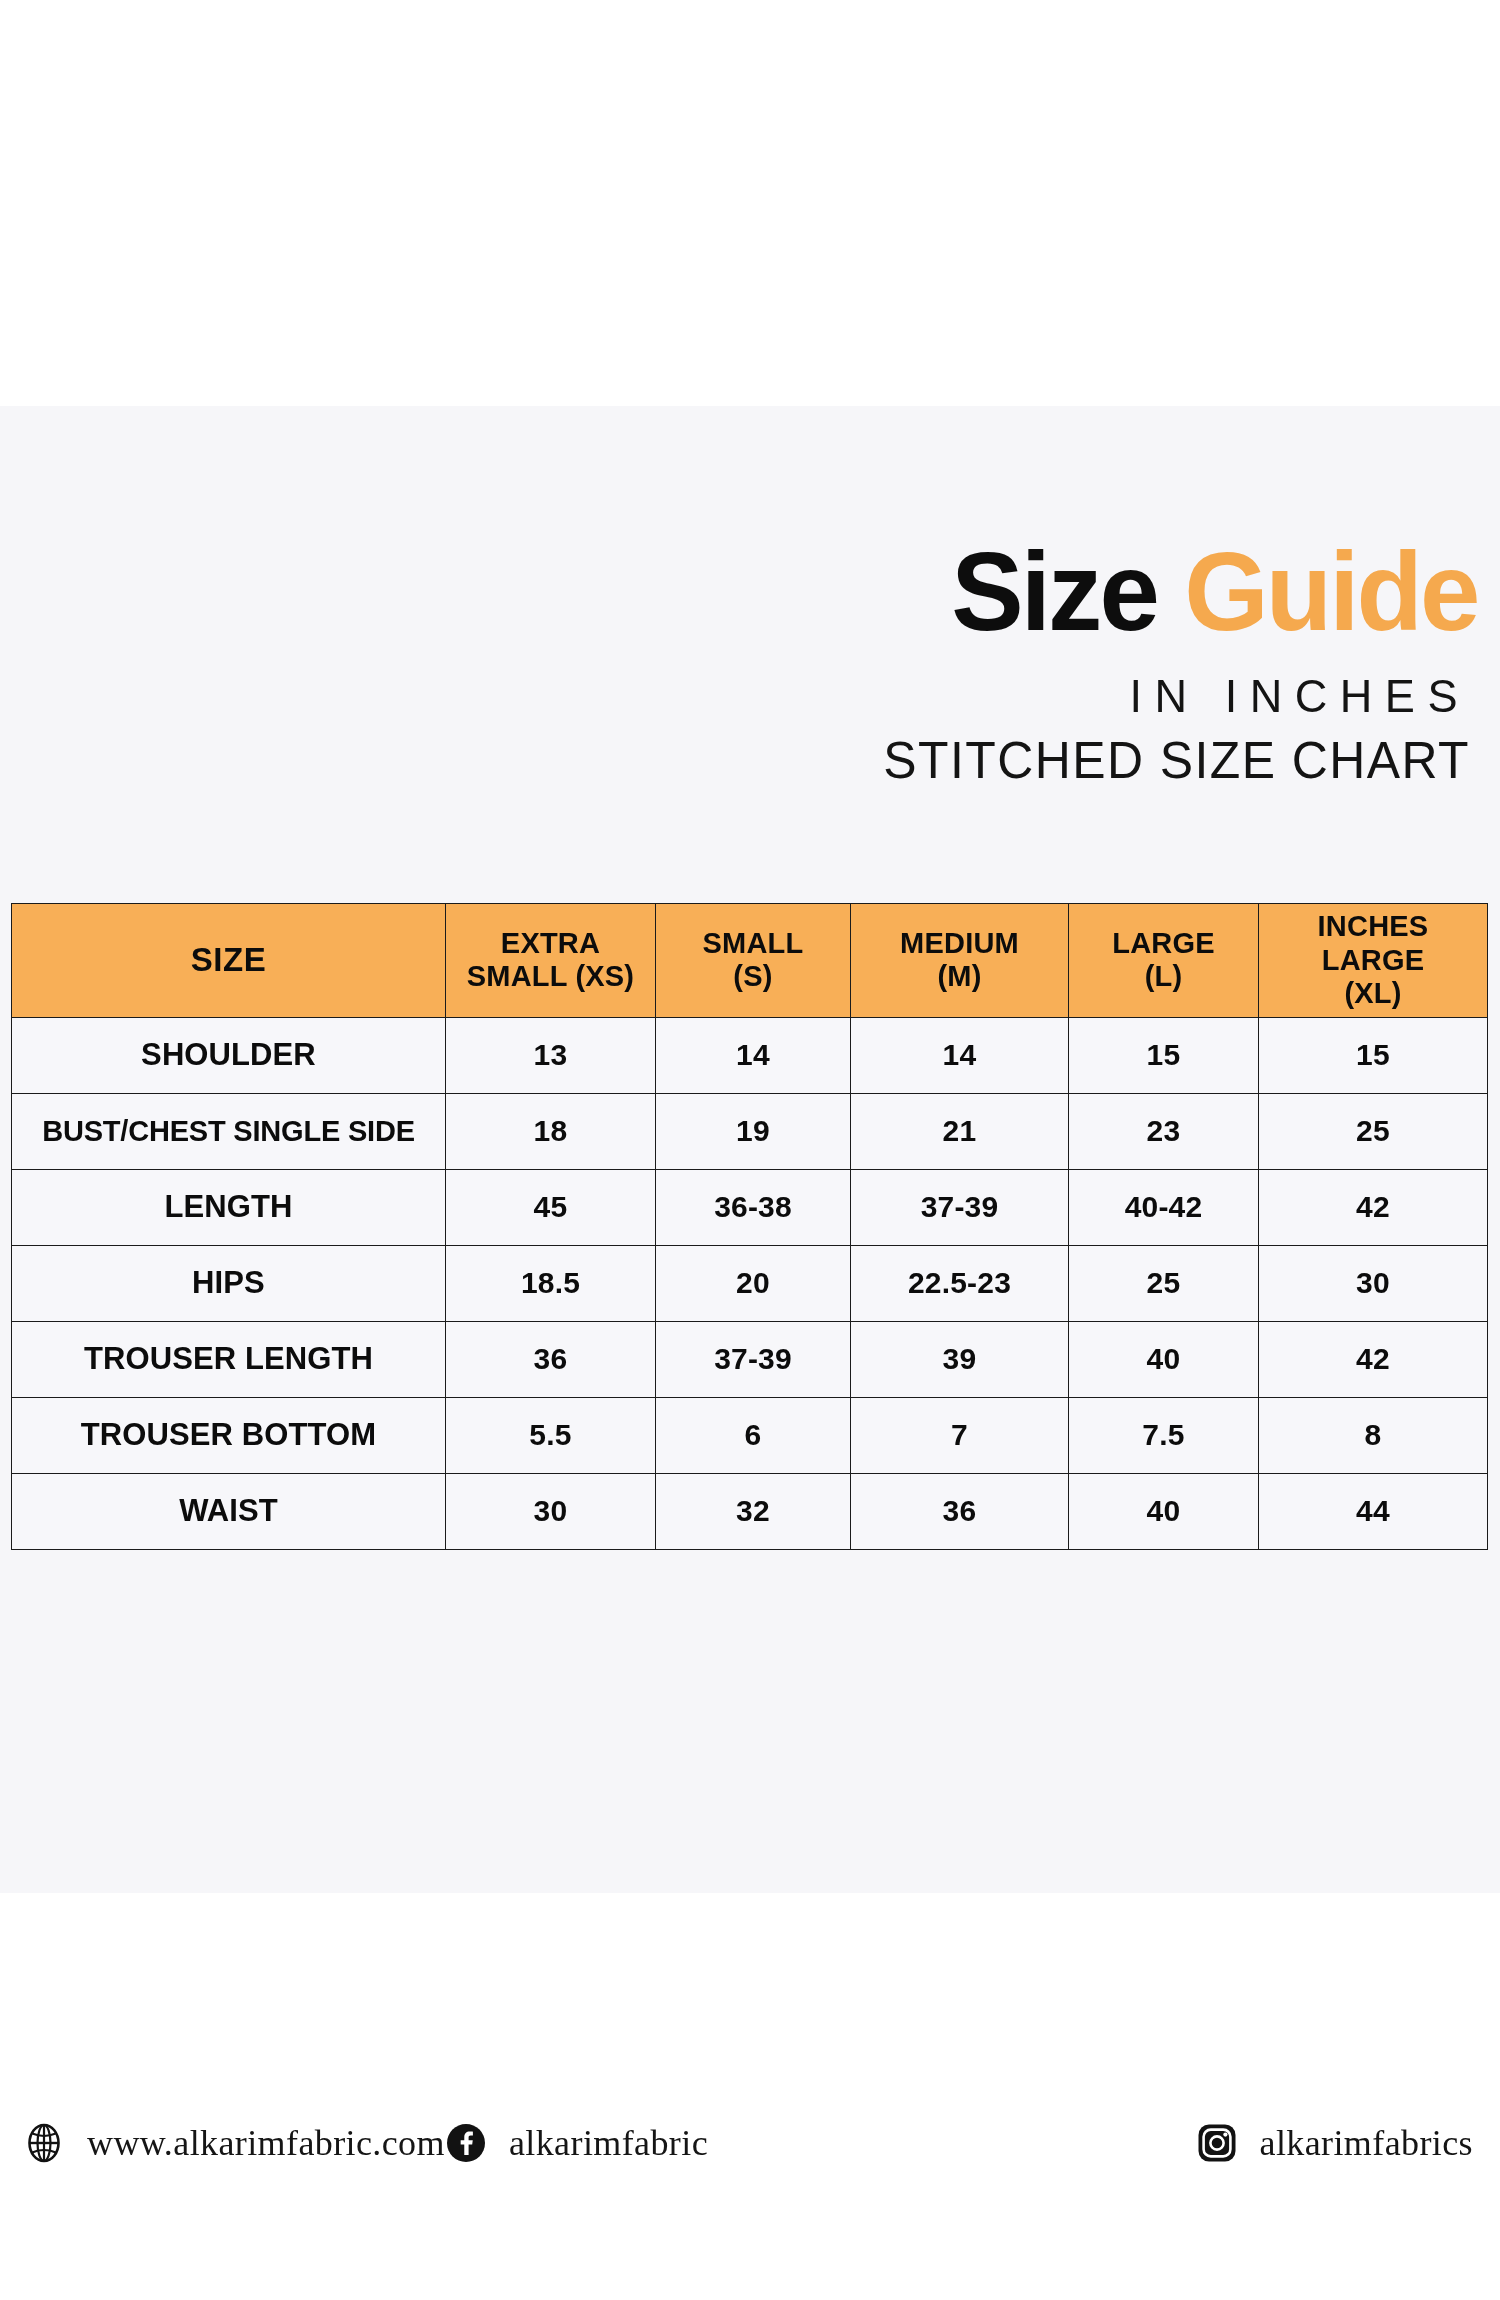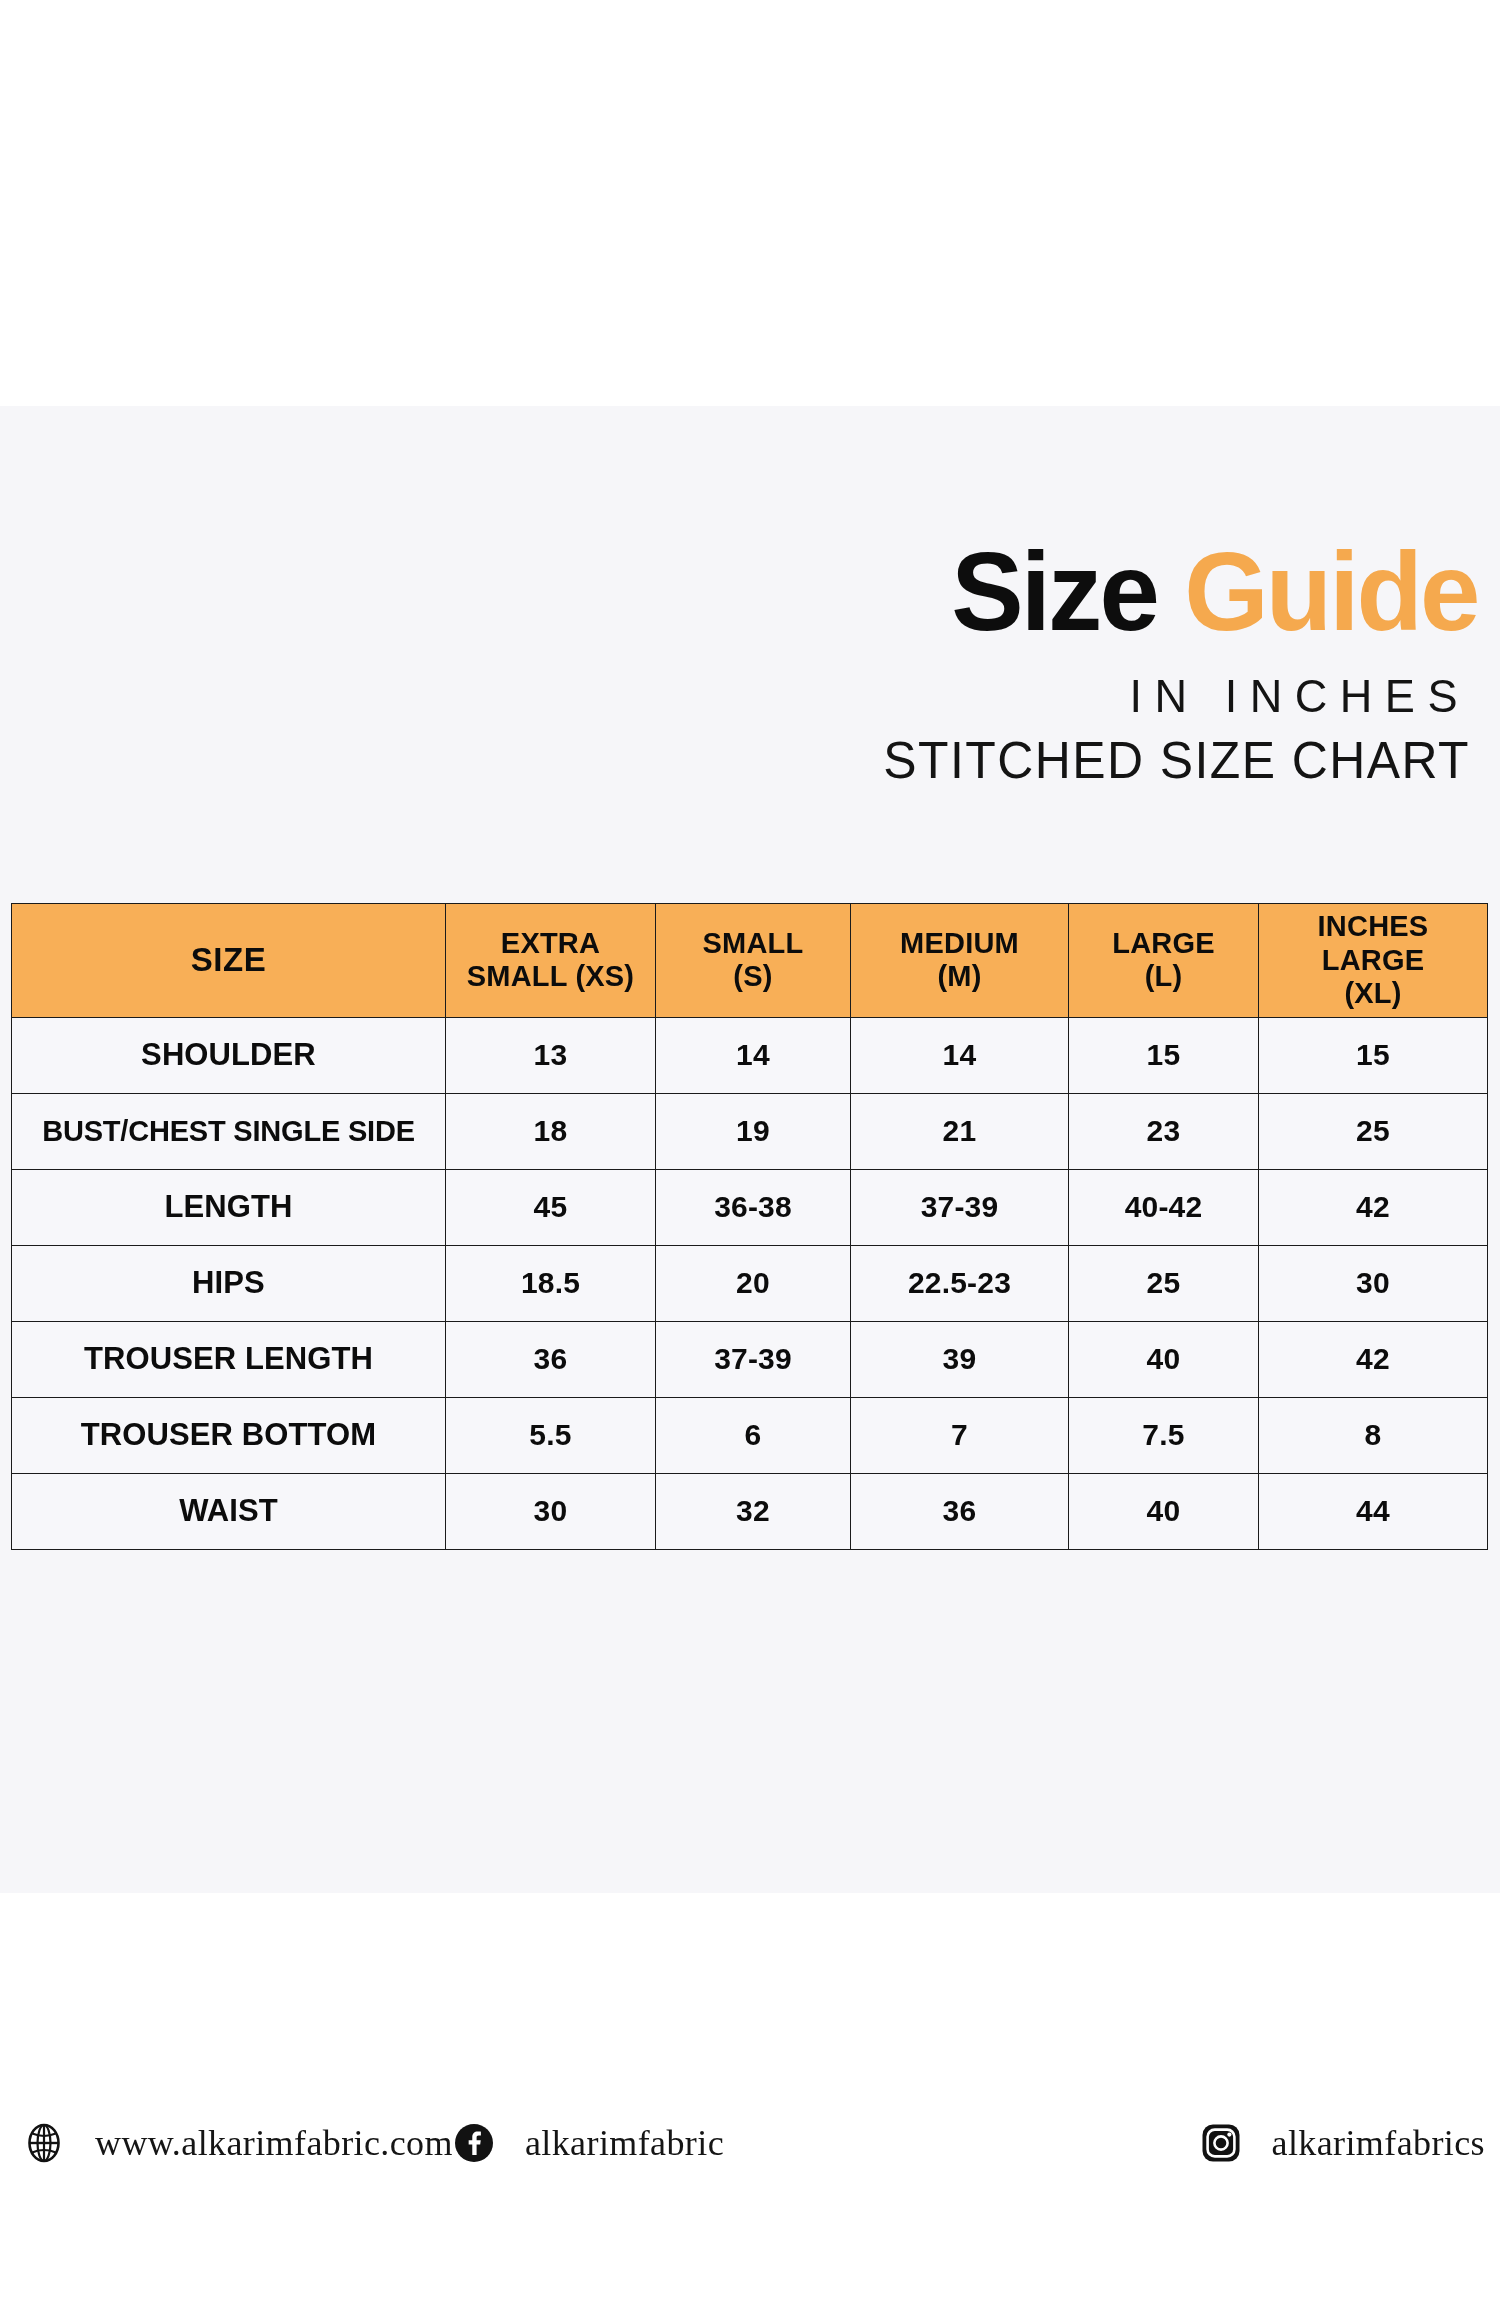--- a/index.html
+++ b/index.html
@@ -133,26 +133,26 @@
     left: 11px;
     top: 1682px;
     width: 1476px;
     height: 110px;
     display: flex;
     align-items: center;
   }
   .footer-item {
     display: flex;
     align-items: center;
-    gap: 30px;
+    gap: 22px;
     white-space: nowrap;
   }
   #footer-web   { flex: 0 0 auto; margin-left: 12px; }
   #footer-fb    { flex: 1 1 auto; justify-content: flex-start; padding-right: 30px; }
-  #footer-ig    { flex: 0 0 auto; margin-right: 2px; justify-content: center; }
+  #footer-ig    { flex: 0 0 auto; margin-right: 14px; justify-content: center; }
 
   .footer-label {
     font-family: "Liberation Serif", serif;
     font-size: 36px;
     color: #151515;
     letter-spacing: 0.4px;
   }
   .footer-icon {
     width: 42px;
     height: 42px;

